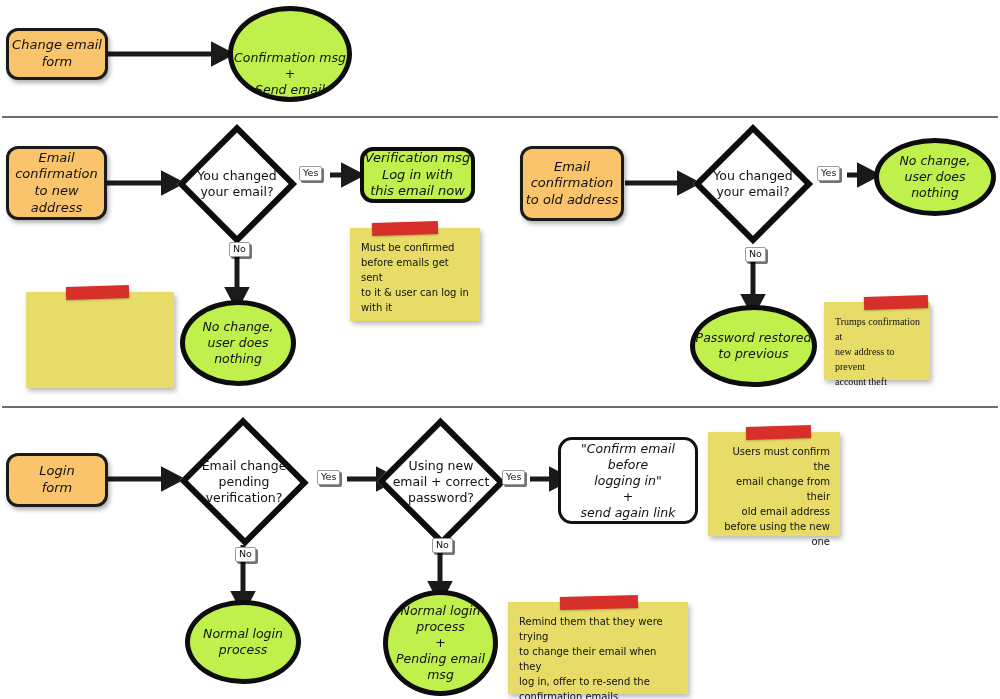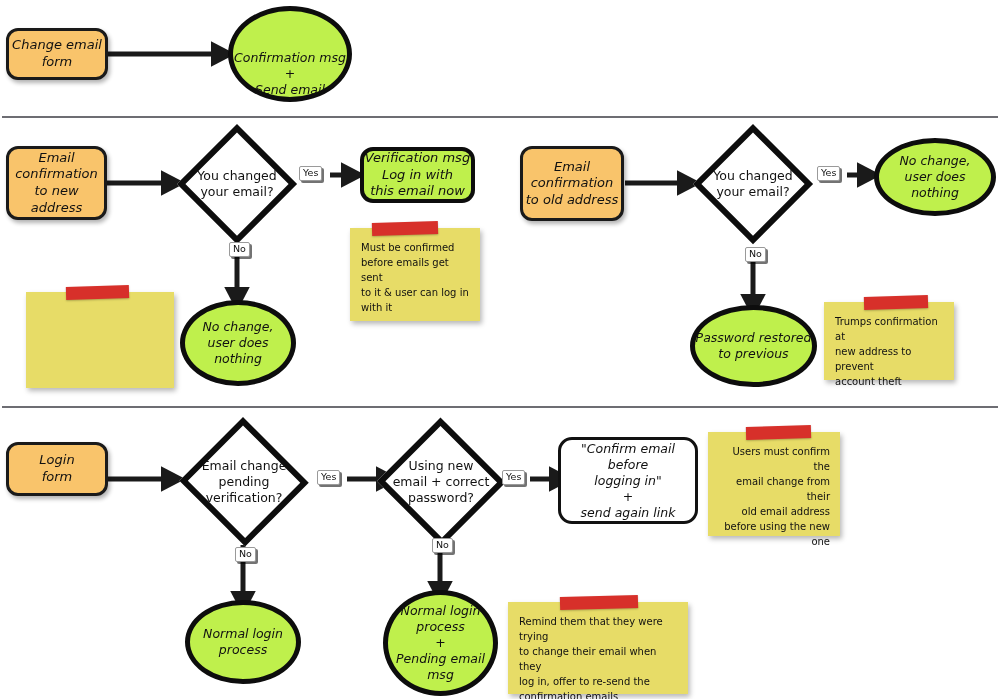--- a/index.html
+++ b/index.html
@@ -206,28 +206,28 @@
   <div class="node ellipse" style="left:874px;top:138px;width:122px;height:78px;">
     <div class="lines" style="white-space:pre-line;">No change,
 user does nothing</div>
   </div>
 
   <div class="node ellipse" style="left:690px;top:305px;width:127px;height:82px;">
     <div class="lines" style="white-space:pre-line;">Password restored
 to previous</div>
   </div>
 
-  <div class="sticky" style="left:824px;top:302px;width:130px;height:78px;">
+  <div class="sticky" style="left:824px;top:302px;width:106px;height:78px;font-family:Liberation Serif, serif;">
     <div class="tape" style="left:40px;width:64px;"></div>
     <div class="body">Trumps confirmation at
 new address to prevent
 account theft</div>
   </div>
 
-  <div class="node proc" style="left:6px;top:442px;width:102px;height:54px;">
+  <div class="node proc" style="left:6px;top:453px;width:102px;height:54px;">
     <div class="lines" style="white-space:pre-line;">Login
 form</div>
   </div>
 
   <div class="diamond" style="left:178px;top:418px;width:132px;height:128px;">
     <div class="dshape"></div>
     <div class="dtext" style="white-space:pre-line;">Email change
 pending
 verification?</div>
   </div>

